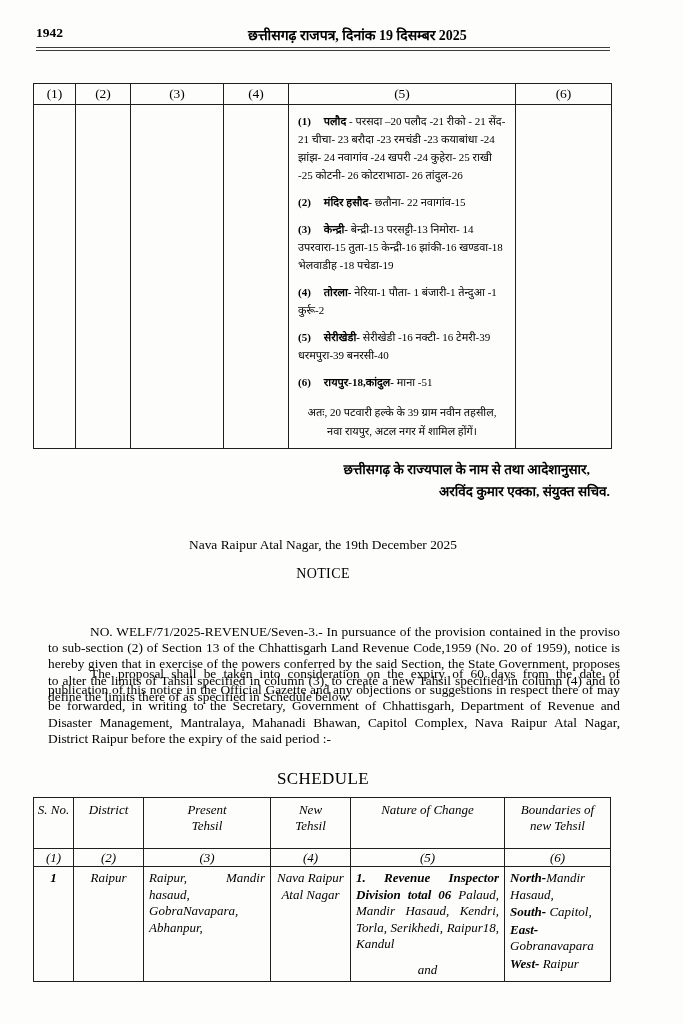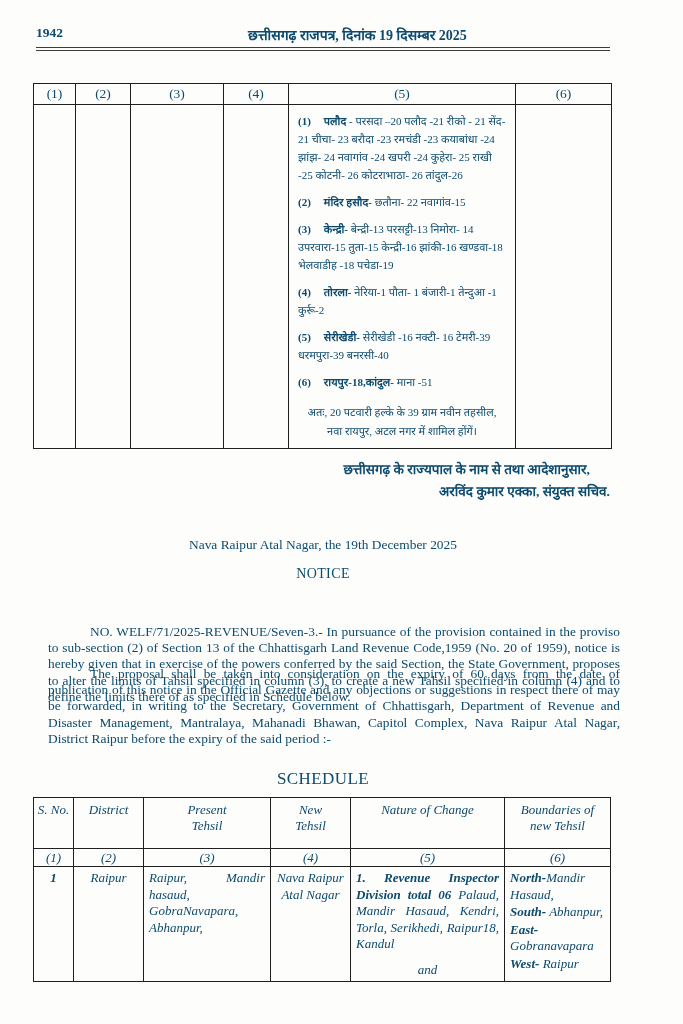--- a/index.html
+++ b/index.html
@@ -1,18 +1,18 @@
 <!DOCTYPE html>
 <html><head>
 <meta charset="utf-8">
 <style>
   html,body { margin:0; padding:0; background:#e8e8e6; }
   .page {
     position:relative; width:683px; height:1024px; margin:0 auto;
-    background:#fdfdfb; color:#0c4a6e; overflow:hidden;
+    background:#fdfdfb; color:#000000; overflow:hidden;
     font-family:"Liberation Serif","DejaVu Serif",serif;
   }
   .pageno { position:absolute; top:25px; left:36px; font-weight:bold; font-size:13.5px; }
   .masthead { position:absolute; top:25px; left:0; right:0; text-align:center; font-weight:bold; font-size:14px;padding-left:32px; }
   .double-rule { position:absolute; top:47px; left:36px; width:574px; height:2px;
     border-top:1.4px solid #3c3c3c; border-bottom:1.4px solid #3c3c3c; }
 
   table { border-collapse:collapse; table-layout:fixed; }
   .top-table { position:absolute; top:83px; left:33px; width:578px; }
   .top-table th, .top-table td { border:1.4px solid #1f1f1f; }
@@ -140,21 +140,21 @@
         <td class="c-just">Raipur, Mandir hasaud, GobraNavapara, Abhanpur,</td>
         <td class="c-center pre">Nava Raipur
 Atal Nagar</td>
         <td class="c-just">
           <span class="b">1. Revenue Inspector Division total 06</span>
           <span>Palaud, Mandir Hasaud, Kendri, Torla, Serikhedi, Raipur18, Kandul</span>
           <div class="and-line">and</div>
         </td>
         <td>
           <div class="bnd"><span class="b">North-</span><span>Mandir Hasaud,</span></div>
-          <div class="bnd"><span class="b">South-</span><span> Abhanpur,</span></div>
+          <div class="bnd"><span class="b">South-</span><span> Capitol,</span></div>
           <div class="bnd"><span class="b">East-</span><span> Gobranavapara</span></div>
           <div class="bnd"><span class="b">West-</span><span> Raipur</span></div>
         </td>
       </tr>
     </tbody>
   </table>
 
 </div>
 
 </body></html>

